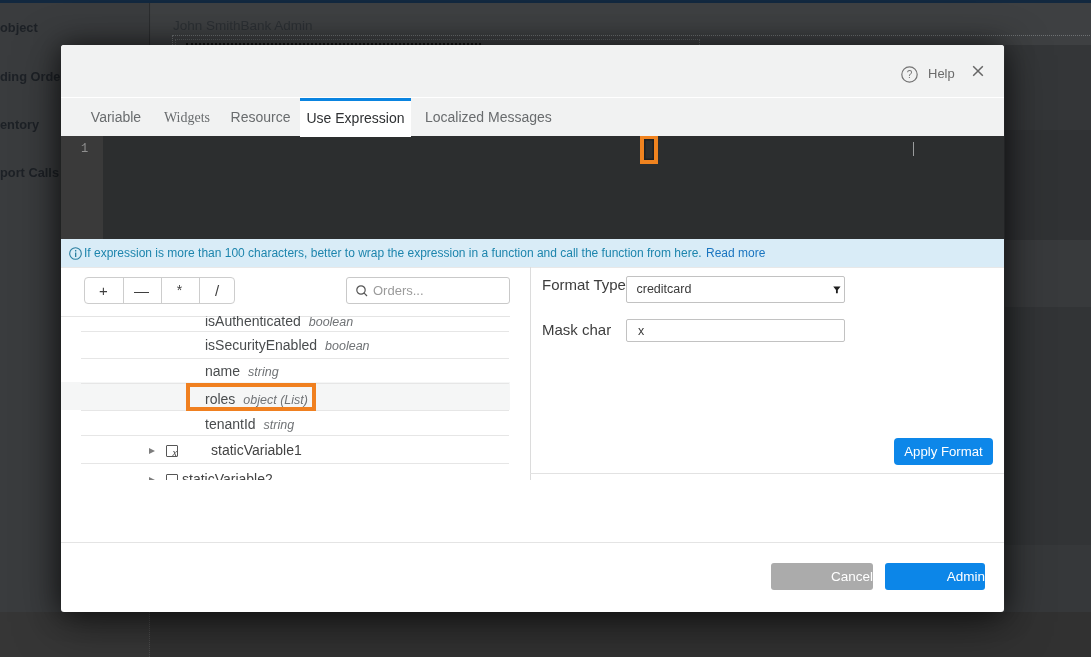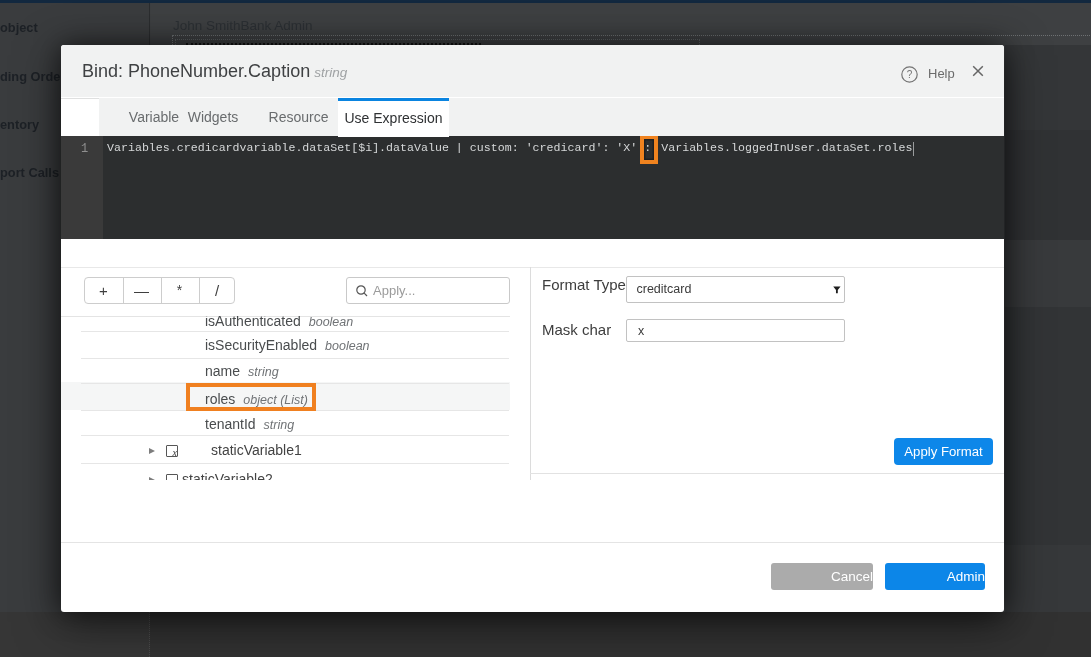--- a/index.html
+++ b/index.html
@@ -23,21 +23,21 @@
   #modal { left:61px; top:45px; width:943px; height:567px; background:#ffffff; border-radius:3px;
            box-shadow:0 0 26px rgba(0,0,0,0.5), 0 10px 45px rgba(0,0,0,0.5); overflow:hidden; }
   
   #mhead { position:absolute; left:0; top:0; width:943px; height:52px; background:#f1f2f2; }
   #mtitle { position:absolute; left:21px; top:16px; font-size:18px; color:#3f4143; }
   #mtitle .str { font-size:13.5px; font-style:italic; color:#9fa2a4; margin-left:4px; }
   #helpwrap { position:absolute; left:840px; top:17px; width:103px; height:24px; color:#6b6b6b; font-size:13px; }
   #closex { position:absolute; left:908px; top:17px; width:18px; height:18px; }
 
   
-  #tabrow { position:absolute; left:0; top:53px; width:943px; height:37.5px; background:#f1f2f2; z-index:2;margin-left:38px; }
+  #tabrow { position:absolute; left:0; top:53px; width:943px; height:37.5px; background:#f1f2f2; z-index:2; }
   #hdrline { position:absolute; left:0; top:52.5px; width:943px; height:1px; background:#dfe0e0; }
   .tab { position:absolute; top:2px; height:37px; line-height:35px; font-size:14px; color:#696c6e; text-align:center; white-space:nowrap; }
   #tab-active { position:absolute; left:239px; top:-0.5px; width:111px; height:39.5px; background:#ffffff;
                 border-top:3px solid #0a84e0; color:#2f3133; font-size:14px; text-align:center; line-height:35px; }
 
   
   #editor { position:absolute; left:0; top:90.5px; width:943px; height:103.5px; background:#2c2e2f; }
   #gutter { position:absolute; left:0; top:0; width:42px; height:103.5px; background:#3a3a3a; color:#8f8f8f; font-family:"Liberation Mono", monospace; font-size:12px; }
   #codeline { position:absolute; left:46px; top:5px; font-family:"Liberation Mono", monospace; font-size:11.6px; letter-spacing:0.02px; color:#d6d8d9; white-space:pre; }
   #orangebox { position:absolute; left:579px; top:-0.5px; width:18px; height:29px; border:4px solid #f0831f; box-shadow: inset 0 0 0 1.5px #1e2022; }
@@ -100,65 +100,72 @@
   <div class="abs" id="rightstrip">
     <div class="band" style="top:0;height:85px;background:#343638;"></div>
     <div class="band" style="top:85px;height:110px;background:#303234;"></div>
     <div class="band" style="top:195px;height:67px;background:#383a3c;"></div>
     <div class="band" style="top:262px;height:238px;background:#323436;"></div>
     <div class="band" style="top:500px;height:67px;background:#36383a;"></div>
   </div>
 
   <div class="abs" id="modal">
     <div id="mhead">
-      <div id="mtitle">Bind: PhoneNumber.Caption<span class="str">string</span></div>
       <div id="helpwrap">
         <svg width="17" height="17" viewBox="0 0 17 17" style="position:absolute;left:0;top:4px;">
           <circle cx="8.5" cy="8.5" r="7.7" fill="none" stroke="#757575" stroke-width="1.2"></circle>
           <text x="8.5" y="12" text-anchor="middle" font-size="10" fill="#757575" font-family="Liberation Sans">?</text>
         </svg>
         <span style="position:absolute;left:27px;top:4px;">Help</span>
       </div>
       <svg id="closex" viewBox="0 0 18 18">
         <path d="M4.2 4.2 L13.8 13.8 M13.8 4.2 L4.2 13.8" stroke="#666" stroke-width="1.5" fill="none"></path>
       </svg>
     </div>
     <div id="hdrline"></div>
     <div id="tabrow">
       <div class="tab" style="left:20px;width:70px;">Variable</div>
-      <div class="tab" style="left:84px;width:60px;">Widgets</div>
+      <div class="tab" style="left:96px;width:60px;font-family:Liberation Serif, serif;">Widgets</div>
       <div class="tab" style="left:166px;width:67px;">Resource</div>
       <div id="tab-active">Use Expression</div>
+      <div class="tab" style="left:364px;width:126px;">Localized Messages</div>
     </div>
     <div id="editor">
       <div id="gutter">
         <div style="position:absolute;left:20px;top:6.5px;">1</div>
       </div>
-      <div id="codeline">Variables.credicardvariable.dataSet[$i].dataValue | custom: 'credicard': 'X' :<span style="padding-left:3px;"> Variables.loggedInUser.dataSet.roles</span></div>
       <div id="orangebox"></div>
       <div style="position:absolute;left:851.5px;top:6px;width:1.3px;height:14px;background:#9a9c9d;"></div>
+    </div>
+    <div id="infobar">
+      <svg width="13" height="13" viewBox="0 0 13 13" style="position:absolute;left:8px;top:8px;">
+        <circle cx="6.5" cy="6.5" r="5.8" fill="none" stroke="#2a7fa0" stroke-width="1.1"></circle>
+        <rect x="6" y="5.5" width="1.3" height="4.5" fill="#2a7fa0"></rect>
+        <rect x="6" y="3" width="1.3" height="1.5" fill="#2a7fa0"></rect>
+      </svg>
+      <span style="position:absolute;left:23px;">If expression is more than 100 characters, better to wrap the expression in a function and call the function from here. <span class="rm" style="margin-left:1px;">Read more</span></span>
     </div>
     <div id="sectionline"></div>
     <div id="vdivider"></div>
 
     <div id="opgroup">
       <span class="opsym" style="left:0;width:37px;">+</span>
       <span class="opsep" style="left:37.5px;"></span>
       <span class="opsym" style="left:38px;width:37px;">—</span>
       <span class="opsep" style="left:75.5px;"></span>
       <span class="opsym" style="left:76px;width:37px;font-size:14px;">*</span>
       <span class="opsep" style="left:113.5px;"></span>
       <span class="opsym" style="left:114px;width:36px;">/</span>
     </div>
     <div id="searchbox">
       <svg width="12" height="12" viewBox="0 0 12 12" style="position:absolute;left:9px;top:7px;">
         <circle cx="5" cy="5" r="4.2" fill="none" stroke="#555" stroke-width="1.2"></circle>
         <line x1="8.2" y1="8.2" x2="11" y2="11" stroke="#555" stroke-width="1.2"></line>
       </svg>
-      <div id="searchtxt">Apply...</div>
+      <div id="searchtxt">Orders...</div>
     </div>
 
     <div id="listhdrline"></div>
     <div id="listwrap">
       <div id="rolesbg"></div>
       <div class="rtext" style="left:144px;top:-3.1px;"><span class="lbl">isAuthenticated</span><span class="typ">boolean</span></div>
       <div class="rtext" style="left:144px;top:20.5px;"><span class="lbl">isSecurityEnabled</span><span class="typ">boolean</span></div>
       <div class="rtext" style="left:144px;top:46px;"><span class="lbl">name</span><span class="typ">string</span></div>
       <div class="rtext" style="left:144px;top:74.5px;"><span class="lbl">roles</span><span class="typ">object (List)</span></div>
       <div class="rtext" style="left:144px;top:99px;"><span class="lbl">tenantId</span><span class="typ">string</span></div>

